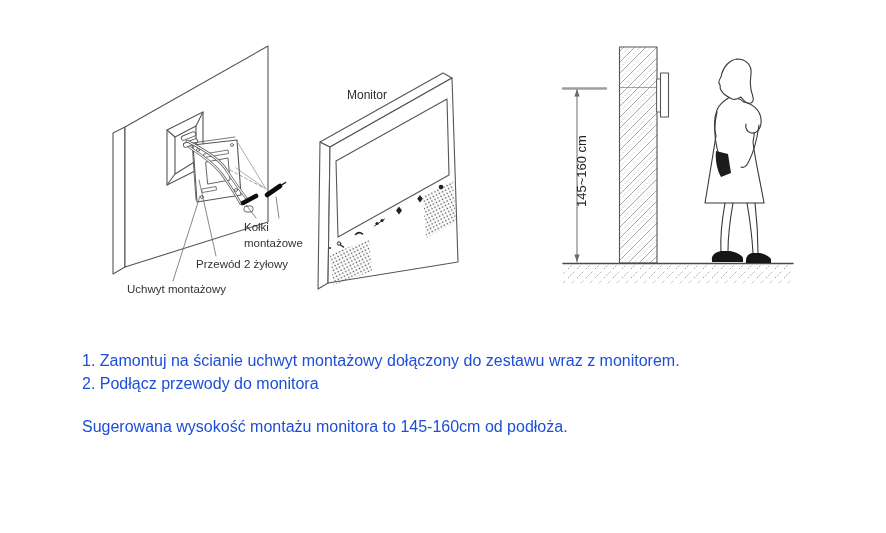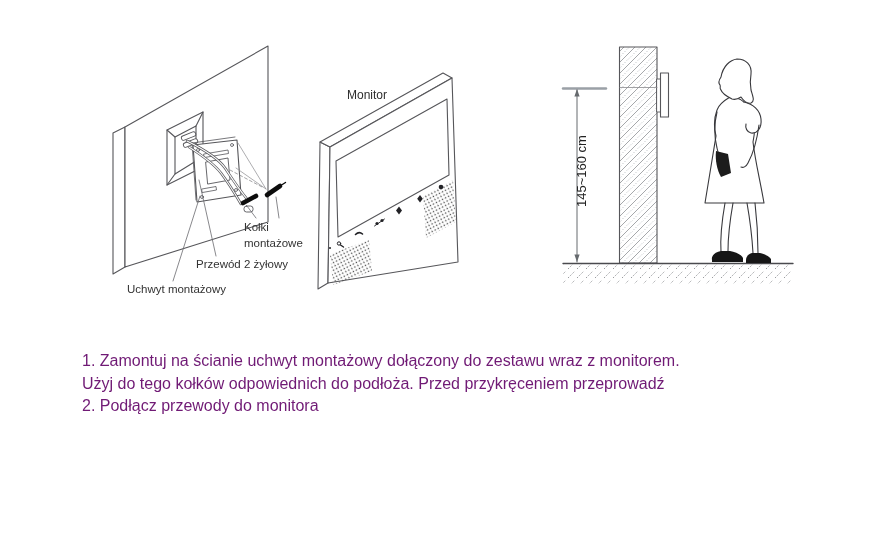--- a/index.html
+++ b/index.html
@@ -3,21 +3,21 @@
 <meta charset="utf-8">
 <style>
   html,body{margin:0;padding:0;background:#fff;}
   .page{position:relative;width:886px;height:533px;background:#ffffff;overflow:hidden;
         font-family:"Liberation Sans",sans-serif;}
   .figures{position:absolute;left:0;top:0;}
   svg text{font-family:"Liberation Sans",sans-serif;fill:#333;}
   .fig-label{font-size:11.5px;}
   .fig-title{font-size:12px;fill:#2e2e2e;}
   .dim-label{font-size:13px;fill:#222;}
-  .instructions{position:absolute;left:82px;top:350px;color:#701a75;
+  .instructions{position:absolute;left:82px;top:350px;color:#1d4ed8;
                 font-size:16px;line-height:22.5px;white-space:nowrap;}
   .note{margin-top:21px;}
 </style>
 </head>
 <body>
 
 <div class="page">
 
   <svg class="figures" width="886" height="335" viewBox="0 0 886 335">
     <defs>
@@ -150,17 +150,17 @@
         <path d="M747,203 C750,220 752,236 753,253"></path>
         <path d="M755,203 C757,220 758,237 758,253"></path>
         <path fill="#161616" stroke="none" d="M721,251 C715,252 711,256 712,260 L712,262 L743,262 L743,258 C741,254 735,252 730,251 Z"></path>
         <path fill="#161616" stroke="none" d="M752,253 C748,254 746,257 746,260 L746,263 L771,263 L771,259 C769,256 764,254 760,253 Z"></path>
       </g>
     </g>
   </svg>
 
   <div class="instructions">
     <div class="instr-line">1. Zamontuj na ścianie uchwyt montażowy dołączony do zestawu wraz z monitorem.</div>
-    <div class="instr-line">Użyj do tego kołków odpowiednich do podłoża. Przed przykręceniem przeprowadź</div>
     <div class="instr-line">2. Podłącz przewody do monitora</div>
+    <div class="instr-line note">Sugerowana wysokość montażu monitora to 145-160cm od podłoża.</div>
   </div>
 
 </div>
 
 </body></html>

